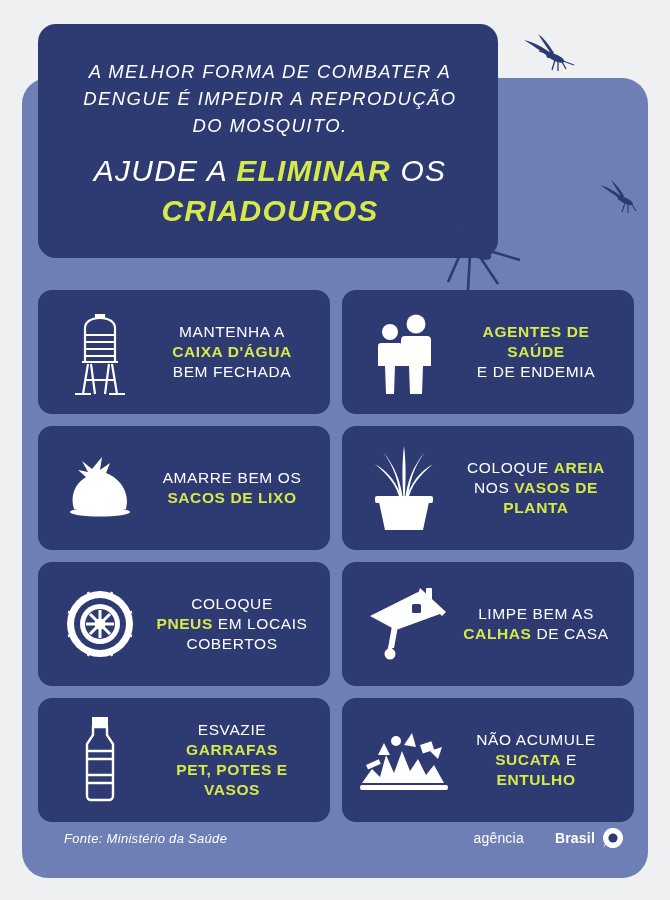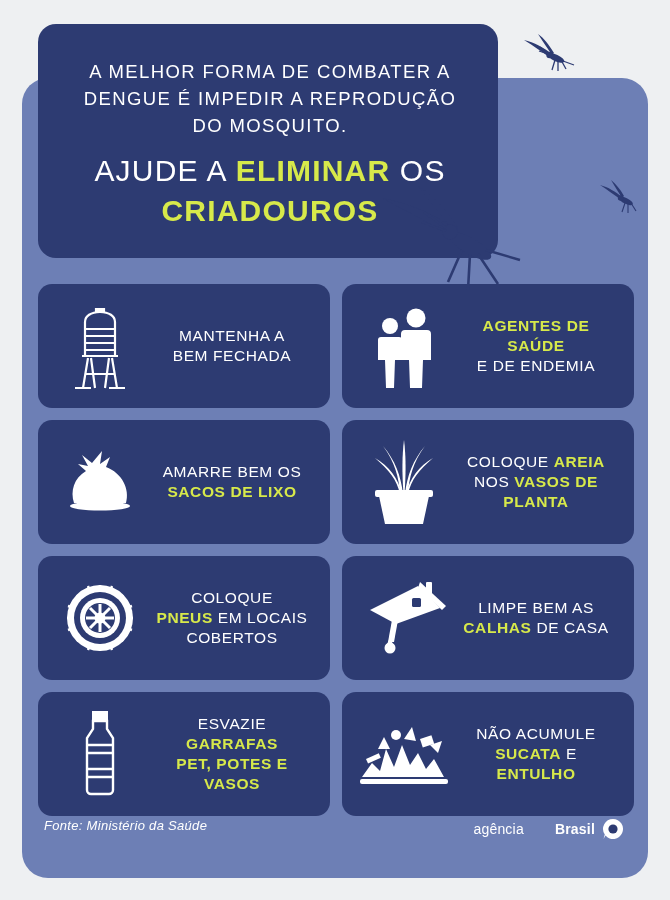--- a/index.html
+++ b/index.html
@@ -35,20 +35,21 @@
     position: absolute;
     left: 38px;
     top: 24px;
     width: 460px;
     height: 234px;
     background: #2d3b72;
     border-radius: 18px;
     padding: 34px 40px 0 44px;
     text-align: center;
     z-index: 4;
+    font-style: italic;
   }
 
   .header-line {
     color: #ffffff;
     font-size: 18.5px;
     letter-spacing: 1.4px;
     line-height: 27px;
     text-transform: uppercase;
     font-weight: 400;
   }
@@ -67,21 +68,21 @@
   
   .mosq { position: absolute; z-index: 5; }
   .mosq-1 { right: 92px; top: 34px; }
   .mosq-2 { right: 28px; top: 180px; }
   .mosq-3 { right: 142px; top: 186px; }
 
   
   .grid {
     position: absolute;
     left: 38px;
-    top: 284px;
+    top: 290px;
     width: 596px;
     display: grid;
     grid-template-columns: 292px 292px;
     grid-gap: 12px;
     z-index: 3;
   }
 
   .card {
     background: #2d3b72;
     border-radius: 14px;
@@ -109,26 +110,26 @@
     letter-spacing: .6px;
     text-transform: uppercase;
     text-align: center;
     padding: 0 4px;
   }
   .card .txt .hl { color: #d7e94a; font-weight: 700; }
 
   
   .footer {
     position: absolute;
-    left: 44px;
+    left: 64px;
     right: 46px;
     top: 818px;
     height: 40px;
     display: flex;
-    align-items: flex-start;
+    align-items: center;
     justify-content: space-between;
     z-index: 3;
   }
   .source {
     color: #ffffff;
     font-size: 13px;
     font-style: italic;
     letter-spacing: .3px;
   }
   .brand {
@@ -214,20 +215,21 @@
             <path d="M16 29 H46 M16 36 H46 M16 43 H46 M16 50 H46"></path>
             <path d="M13 56 H49"></path>
             <path d="M19 58 L14 88 M43 58 L48 88 M22 58 L26 88 M40 58 L36 88"></path>
             <path d="M17 74 H45"></path>
             <path d="M6 88 H22 M40 88 H56"></path>
           </g>
         </svg>
       </div>
       <div class="txt">
         <div>MANTENHA A</div>
+        <div class="hl">CAIXA D'ÁGUA</div>
         <div>BEM FECHADA</div>
       </div>
     </div>
 
     <div class="card">
       <div class="art">
         <svg width="70" height="92" viewBox="0 0 70 92">
           <g fill="#ffffff">
             <circle cx="21" cy="26" r="8"></circle>
             <path d="M12 37 h18 a3 3 0 0 1 3 3 v20 h-7 l-1 28 h-8 l-1 -28 h-7 v-20 a3 3 0 0 1 3 -3 z"></path>

